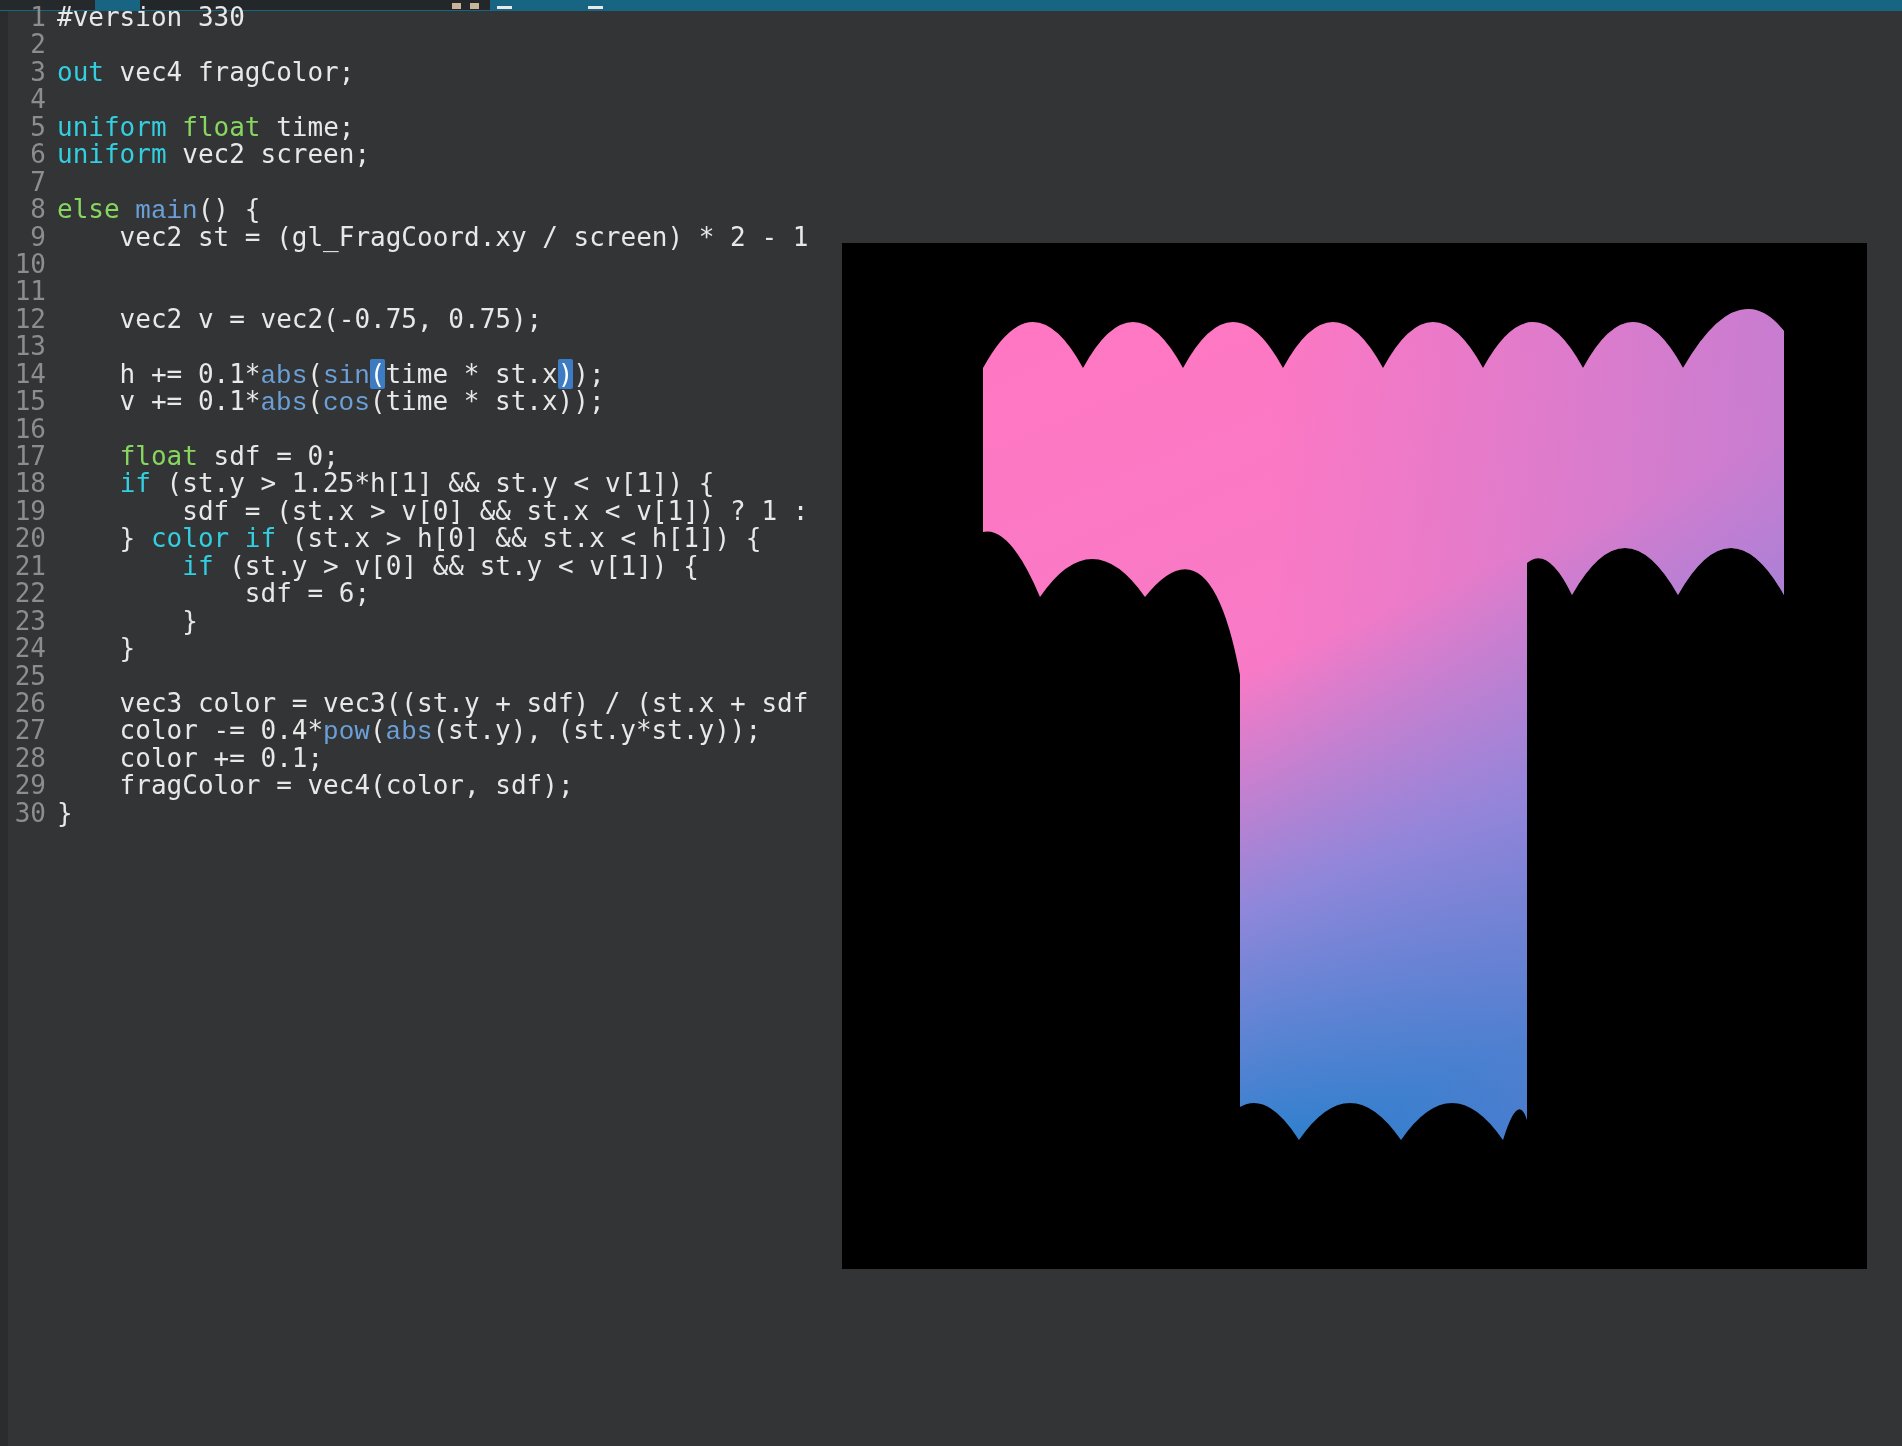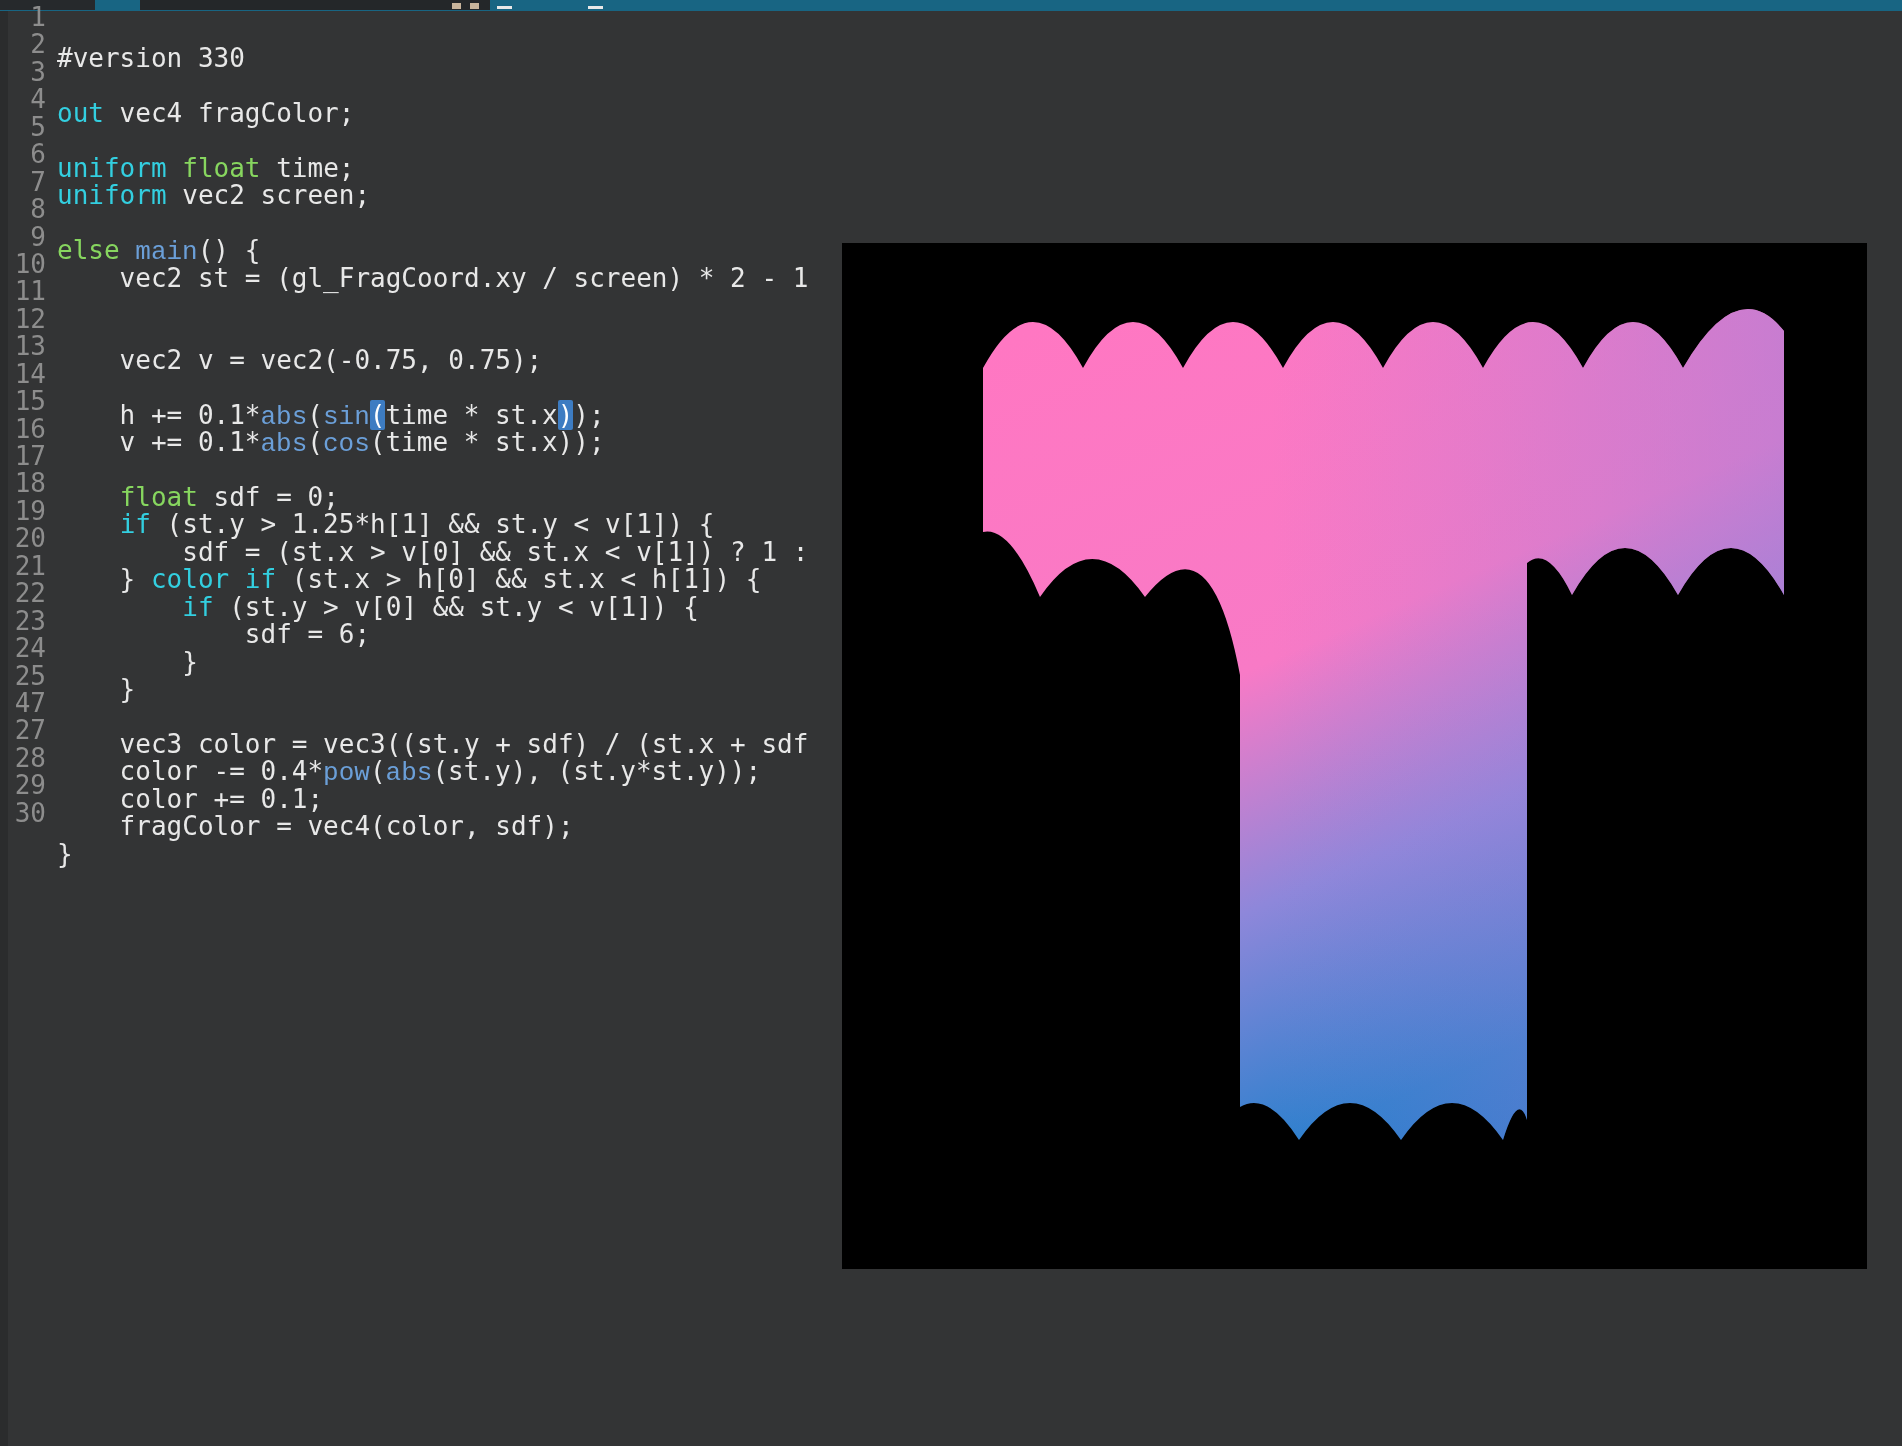--- a/index.html
+++ b/index.html
@@ -14,21 +14,21 @@
   #tb-dot1{left:312px;} #tb-dot2{left:330px;}
   .tb-dash{position:absolute;top:6px;width:15px;height:3px;background:#e8e8e8;}
   #tb-dash1{left:497px;} #tb-dash2{left:588px;}
 
   
   #editor{position:absolute;left:0;top:11px;width:1902px;height:1435px;background:#333435;}
   #left-strip{position:absolute;left:0;top:0;width:8px;height:1435px;background:#2b2c2d;}
   #code-area{position:absolute;left:0;top:-7px;width:1902px;}
   .code-line{display:flex;height:27.45px;line-height:27.45px;font-size:26px;white-space:pre;}
   .gutter{display:inline-block;width:46px;text-align:right;color:#8d8d8d;flex:0 0 46px;}
-  .code-text{padding-left:11px;color:#e8e8e8;margin-top:41px;}
+  .code-text{padding-left:11px;color:#e8e8e8;}
   .tok-p{color:#e8e8e8;}
   .tok-k{color:#33cfe0;}
   .tok-t{color:#87d65f;text-align:center;}
   .tok-f{color:#6b9fd8;font-family:Liberation Mono, monospace;}
   .tok-hl{color:#ffffff;background:#3d7cc2;border-radius:2px;}
 
   
   #shader-panel{position:absolute;left:842px;top:243px;width:1025px;height:1026px;background:#000;}
   #shader-panel svg{display:block;}
 </style>
@@ -68,21 +68,21 @@
         <div class="code-line"><span class="gutter">16</span><span class="code-text"></span></div>
         <div class="code-line"><span class="gutter">17</span><span class="code-text"><span class="tok-p">    </span><span class="tok-t">float</span><span class="tok-p"> sdf = 0;</span></span></div>
         <div class="code-line"><span class="gutter">18</span><span class="code-text"><span class="tok-p">    </span><span class="tok-k">if</span><span class="tok-p"> (st.y &gt; 1.25*h[1] &amp;&amp; st.y &lt; v[1]) {</span></span></div>
         <div class="code-line"><span class="gutter">19</span><span class="code-text"><span class="tok-p">        sdf = (st.x &gt; v[0] &amp;&amp; st.x &lt; v[1]) ? 1 :</span></span></div>
         <div class="code-line"><span class="gutter">20</span><span class="code-text"><span class="tok-p">    } </span><span class="tok-k">color</span><span class="tok-p"> </span><span class="tok-k">if</span><span class="tok-p"> (st.x &gt; h[0] &amp;&amp; st.x &lt; h[1]) {</span></span></div>
         <div class="code-line"><span class="gutter">21</span><span class="code-text"><span class="tok-p">        </span><span class="tok-k">if</span><span class="tok-p"> (st.y &gt; v[0] &amp;&amp; st.y &lt; v[1]) {</span></span></div>
         <div class="code-line"><span class="gutter">22</span><span class="code-text"><span class="tok-p">            sdf = 6;</span></span></div>
         <div class="code-line"><span class="gutter">23</span><span class="code-text"><span class="tok-p">        }</span></span></div>
         <div class="code-line"><span class="gutter">24</span><span class="code-text"><span class="tok-p">    }</span></span></div>
         <div class="code-line"><span class="gutter">25</span><span class="code-text"></span></div>
-        <div class="code-line"><span class="gutter">47</span><span class="code-text"><span class="tok-p">    vec3 color = vec3((st.y + sdf) / (st.x + sdf</span></span></div>
+        <div class="code-line"><span class="gutter">26</span><span class="code-text"><span class="tok-p">    vec3 color = vec3((st.y + sdf) / (st.x + sdf</span></span></div>
         <div class="code-line"><span class="gutter">27</span><span class="code-text"><span class="tok-p">    color -= 0.4*</span><span class="tok-f">pow</span><span class="tok-p">(</span><span class="tok-f">abs</span><span class="tok-p">(st.y), (st.y*st.y));</span></span></div>
         <div class="code-line"><span class="gutter">28</span><span class="code-text"><span class="tok-p">    color += 0.1;</span></span></div>
         <div class="code-line"><span class="gutter">29</span><span class="code-text"><span class="tok-p">    fragColor = vec4(color, sdf);</span></span></div>
         <div class="code-line"><span class="gutter">30</span><span class="code-text"><span class="tok-p">}</span></span></div>
       </div>
   </div>
 
   <div id="shader-panel">
     <svg width="1025" height="1026" viewBox="0 0 1025 1026">
       <defs>

